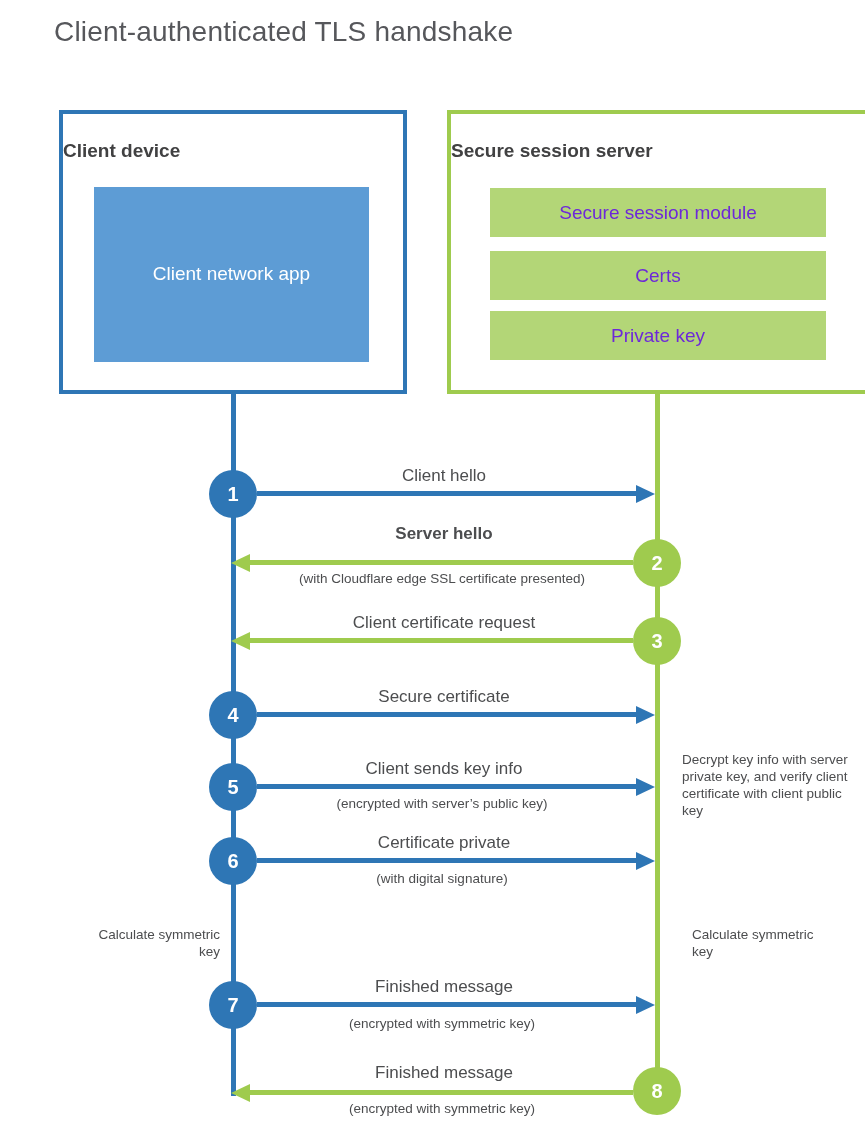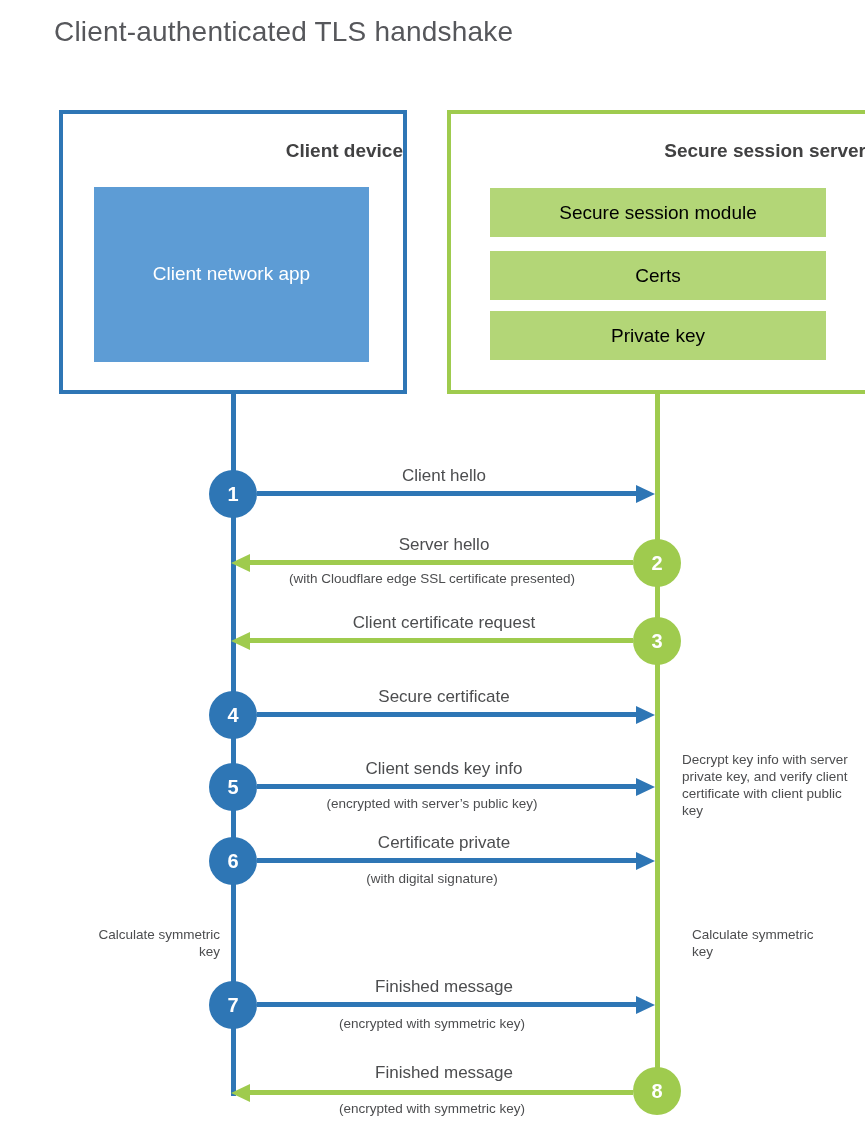--- a/index.html
+++ b/index.html
@@ -10,32 +10,32 @@
   }
   .page-title{
     position:absolute;left:30px;top:16px;font-size:28px;font-weight:300;
     color:#56575b;letter-spacing:.2px;
   }
   
   .box{position:absolute;top:110px;background:#fff;}
   .box.client{left:35px;width:340px;height:276px;border:4px solid var(--blue);}
   .box.server{left:423px;width:415px;height:276px;border:4px solid var(--green);}
   .box-title{
-    position:absolute;left:0;right:0;top:26px;text-align:right;
+    position:absolute;left:0;right:0;top:26px;text-align:left;
     font-size:19px;font-weight:bold;color:var(--heading);
   }
   .app-rect{
     position:absolute;left:31px;top:73px;width:275px;height:175px;
     background:var(--bluefill);color:#fff;font-size:19px;text-align:center;
     display:flex;align-items:center;justify-content:center;padding:0 40px;box-sizing:border-box;
     line-height:1.4;
   }
   .module-bar{
     position:absolute;left:39px;width:336px;height:49px;background:var(--greenfill);
-    color:#000000;font-size:19px;text-align:center;line-height:49px;
+    color:#6d28d9;font-size:19px;text-align:center;line-height:49px;
   }
   .bar-0{top:74px;} .bar-1{top:137px;} .bar-2{top:197px;}
   
   .vline{position:absolute;width:5px;top:394px;}
   .vline.blue{left:207px;height:702px;background:var(--blue);}
   .vline.green{left:631px;height:697px;background:var(--green);}
   
   .circle{
     position:absolute;width:48px;height:48px;border-radius:50%;color:#fff;
     font-size:20px;font-weight:bold;display:flex;align-items:center;justify-content:center;
@@ -46,25 +46,25 @@
   .shaft.blue{background:var(--blue);}
   .shaft.green{background:var(--green);}
   .ah{position:absolute;width:0;height:0;border-top:9px solid transparent;border-bottom:9px solid transparent;}
   .ah.right.blue{border-left:19px solid var(--blue);}
   .ah.left.green{border-right:19px solid var(--green);}
   .msg{
     position:absolute;left:210px;width:420px;text-align:center;
     font-size:17px;color:var(--text);
   }
   .sub{
-    position:absolute;left:198px;width:420px;text-align:center;
+    position:absolute;left:208px;width:420px;text-align:center;
     font-size:13.5px;color:var(--text);
   }
   .c1{left:185px;top:470px;} .sh1{left:233px;top:491px;width:383px;} .ah1{left:612px;top:485px;} .l1{top:466px;}
-  .c2{left:609px;top:539px;} .sh2{left:223px;top:560px;width:386px;} .ah2{left:207px;top:554px;} .l2{top:535px;} .s2{top:571px;}
+  .c2{left:609px;top:539px;} .sh2{left:223px;top:560px;width:386px;} .ah2{left:207px;top:554px;} .l2{top:524px;font-weight:bold;} .s2{top:571px;}
   .c3{left:609px;top:617px;} .sh3{left:223px;top:638px;width:386px;} .ah3{left:207px;top:632px;} .l3{top:613px;}
   .c4{left:185px;top:691px;} .sh4{left:233px;top:712px;width:383px;} .ah4{left:612px;top:706px;} .l4{top:687px;}
   .c5{left:185px;top:763px;} .sh5{left:233px;top:784px;width:383px;} .ah5{left:612px;top:778px;} .l5{top:759px;} .s5{top:796px;}
   .c6{left:185px;top:837px;} .sh6{left:233px;top:858px;width:383px;} .ah6{left:612px;top:852px;} .l6{top:833px;} .s6{top:871px;}
   .c7{left:185px;top:981px;} .sh7{left:233px;top:1002px;width:383px;} .ah7{left:612px;top:996px;} .l7{top:977px;} .s7{top:1016px;}
   .c8{left:609px;top:1067px;} .sh8{left:223px;top:1090px;width:386px;} .ah8{left:207px;top:1084px;} .l8{top:1063px;} .s8{top:1101px;}
   
   .note{
     position:absolute;font-size:13.5px;line-height:17px;color:var(--text);
   }

